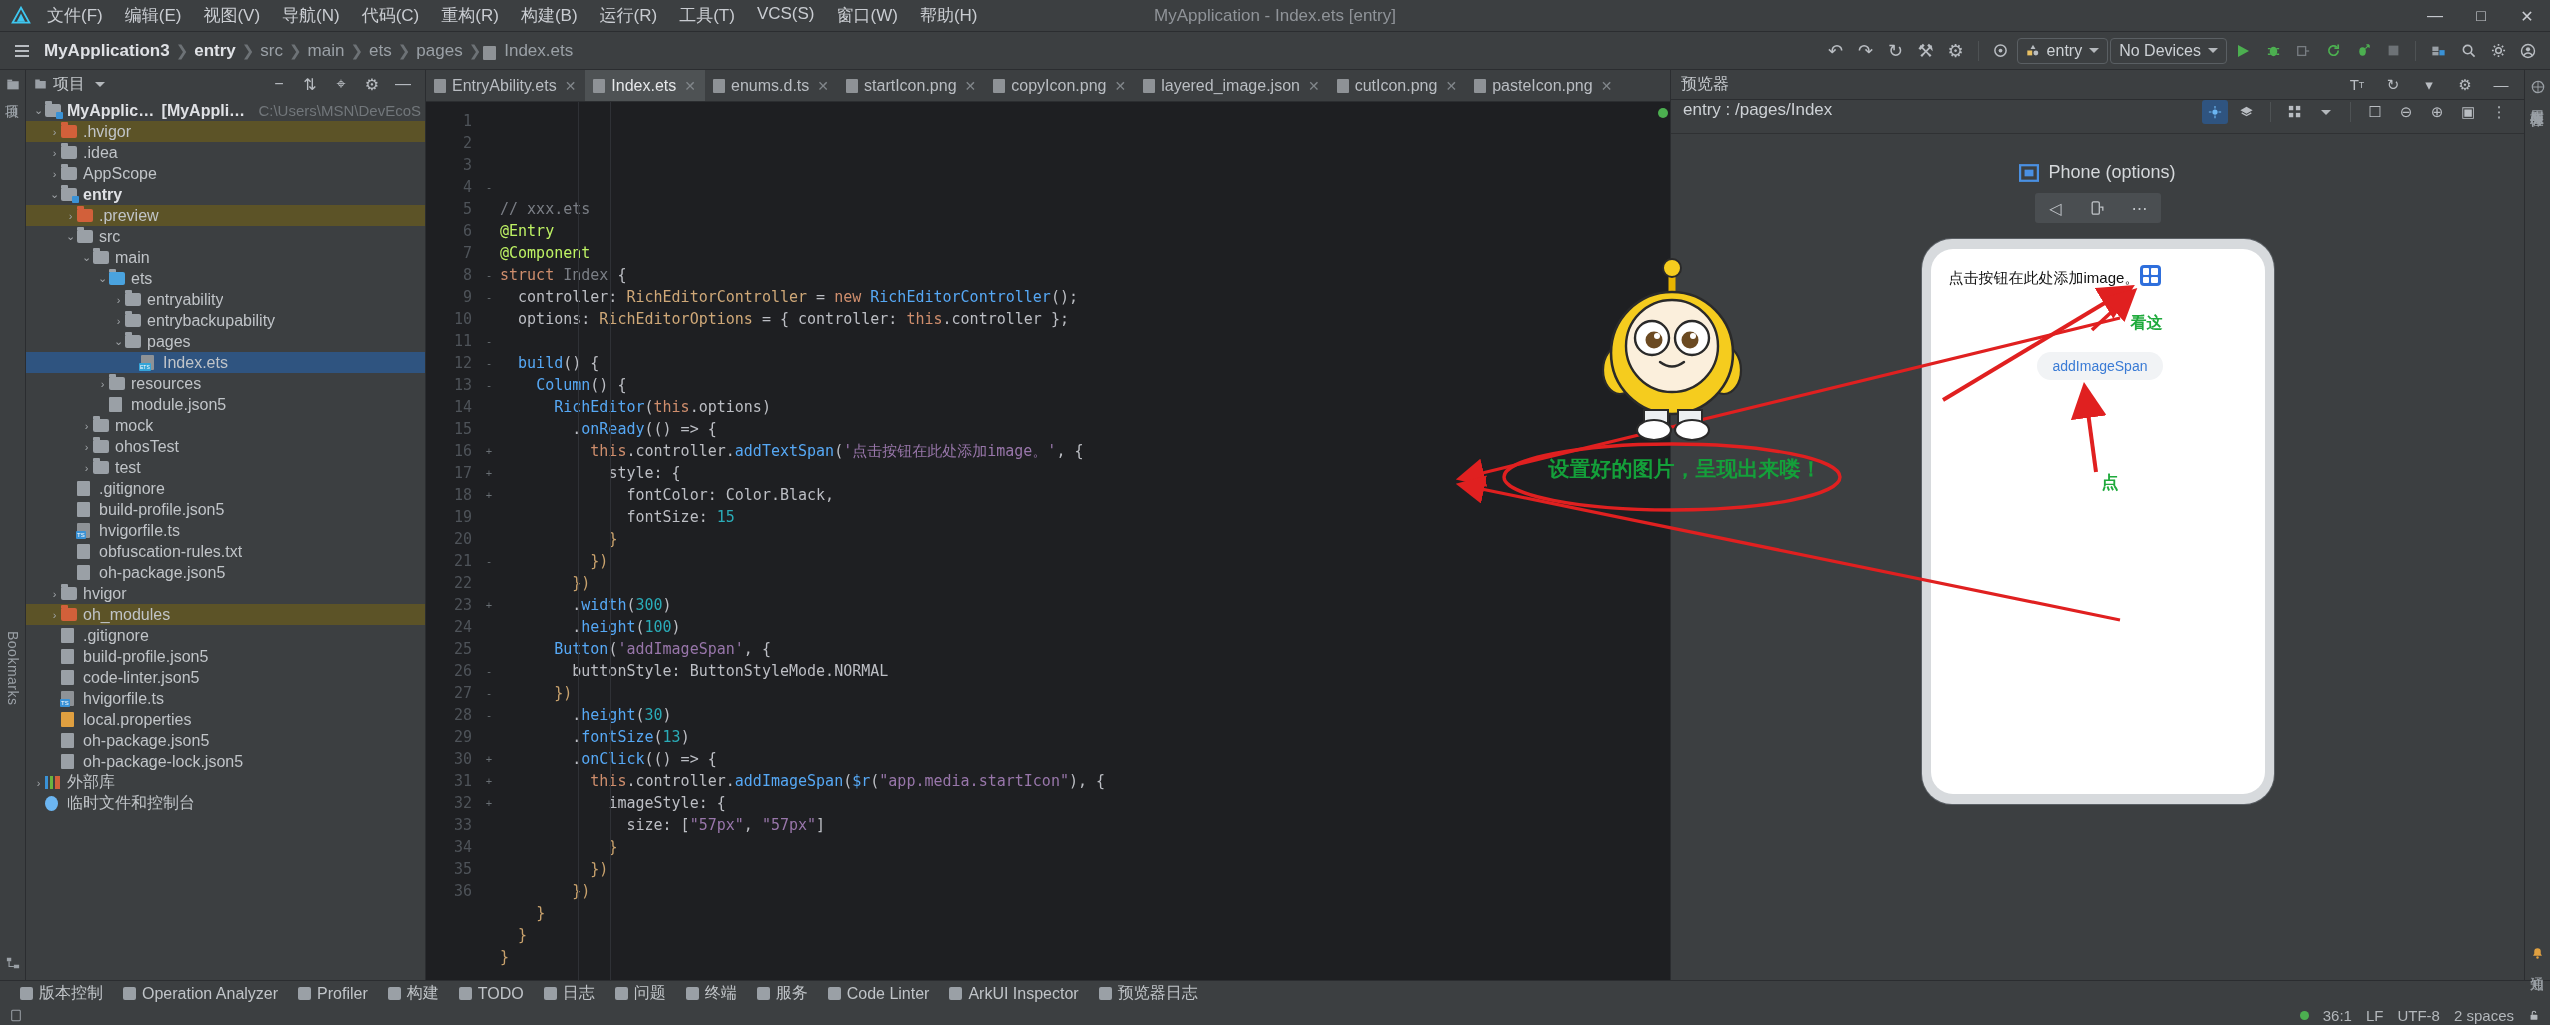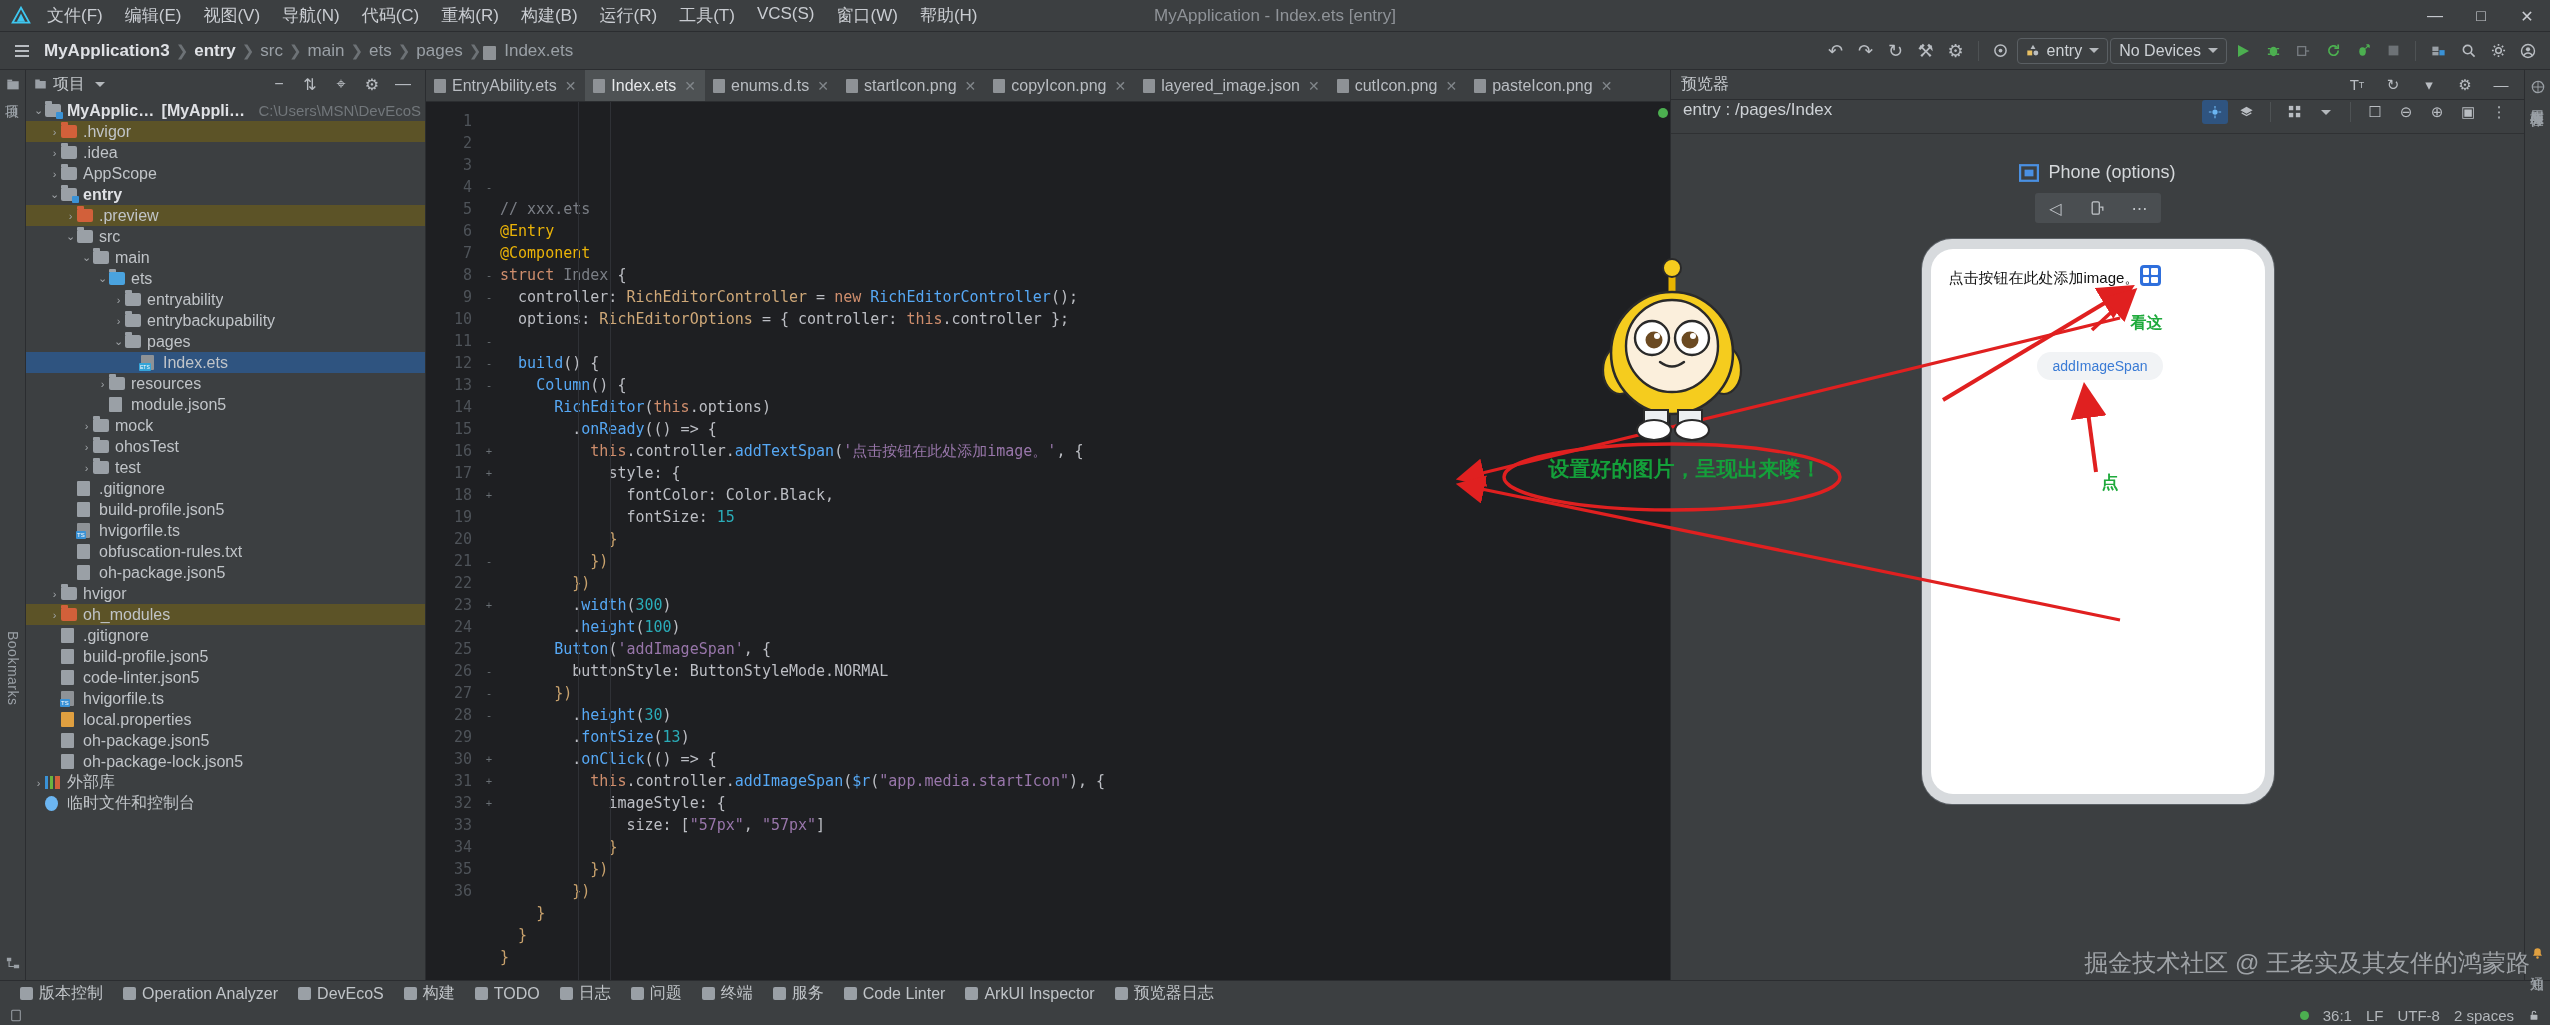--- a/index.html
+++ b/index.html
@@ -88,21 +88,21 @@
 
   #editor-wrap{ flex:1; display:flex; position:relative; min-height:0; overflow:hidden;}
   #gutter{ width:52px; background:#1e1f22; text-align:right; padding-top:8px; flex:0 0 52px;}
   .lnum{ height:22px; line-height:22px; font-family:"DejaVu Sans Mono", monospace; font-size:15px; color:#4e5359; padding-right:6px;}
   #foldcol{ width:22px; background:#1e1f22; padding-top:8px; flex:0 0 22px;}
   .fold{ height:22px; display:flex;align-items:center;justify-content:center; color:#6a7075; font-size:11px;}
   #code{ flex:1; padding-top:8px; font-family:"DejaVu Sans Mono", monospace; font-size:15px;
          line-height:22px; white-space:pre; overflow:hidden; position:relative;}
   .cl{ height:22px; }
   .kw{color:#cf8e6d;} .fn{color:#56a8f5;}
-  .num{color:#2aacb8;} .cmt{color:#7a7e85;} .typ{color:#cfa878;} .anno{color:#eab308;}
+  .num{color:#2aacb8;} .cmt{color:#7a7e85;} .typ{color:#cfa878;} .anno{color:#bef264;}
   .pln{color:#bcbec4;} .brc1{color:#c9a26d;} .str2{color:#9876aa;}
   #codemark{ position:absolute; right:0; top:0; bottom:0; width:14px; background:#1e1f22;}
   .vline{ position:absolute; top:0; bottom:0; width:1px; background:#2f3136;}
 
   
   #preview{ width:854px; background:#3c3f41; display:flex; flex-direction:column; border-left:1px solid #2b2d30;}
   #pv-head{ height:30px; display:flex;align-items:center;padding:0 10px;font-size:16px;color:#c2c6ca; border-bottom:1px solid #2b2d30;}
   #pv-head .sp{margin-left:auto;display:flex;gap:10px;align-items:center;}
   #pv-sub{ height:34px; display:flex;align-items:flex-start;padding:0 12px;font-size:17px;color:#cdd1d5; background:#3c3f41; border-bottom:1px solid #2f3133;}
   #pv-sub .sp{margin-left:auto;display:flex;gap:5px;align-items:center;}
@@ -820,21 +820,21 @@
     <div class="bb">
       <span style="width: 13px; height: 13px; background: rgb(154, 160, 166); border-radius: 2px; display: inline-block;"></span>
       <span>版本控制</span>
     </div>
     <div class="bb">
       <span style="width: 13px; height: 13px; background: rgb(154, 160, 166); border-radius: 2px; display: inline-block;"></span>
       <span>Operation Analyzer</span>
     </div>
     <div class="bb">
       <span style="width: 13px; height: 13px; background: rgb(154, 160, 166); border-radius: 2px; display: inline-block;"></span>
-      <span>DevEcoS</span>
+      <span>Profiler</span>
     </div>
     <div class="bb">
       <span style="width: 13px; height: 13px; background: rgb(154, 160, 166); border-radius: 2px; display: inline-block;"></span>
       <span>构建</span>
     </div>
     <div class="bb">
       <span style="width: 13px; height: 13px; background: rgb(154, 160, 166); border-radius: 2px; display: inline-block;"></span>
       <span>TODO</span>
     </div>
     <div class="bb">
@@ -923,14 +923,13 @@
       <circle cx="103" cy="78" r="3" fill="#ffffff"></circle>
       <path d="M70 104 q12 9 24 0" fill="none" stroke="#2a2a2a" stroke-width="2.4" stroke-linecap="round"></path>
       <rect x="54" y="152" width="24" height="13" fill="#eceff1" stroke="#2a2a2a" stroke-width="2"></rect>
       <rect x="88" y="152" width="24" height="13" fill="#eceff1" stroke="#2a2a2a" stroke-width="2"></rect>
       <ellipse cx="64" cy="172" rx="17" ry="10" fill="#ffffff" stroke="#2a2a2a" stroke-width="2.2"></ellipse>
       <ellipse cx="102" cy="172" rx="17" ry="10" fill="#ffffff" stroke="#2a2a2a" stroke-width="2.2"></ellipse>
     </svg>
   </div>
 
   <div id="ellipse-text">设置好的图片，呈现出来喽！</div>
-  <div id="watermark">掘金技术社区 @ 王老实及其友伴的鸿蒙路</div>
 </div>
 
 </body></html>

